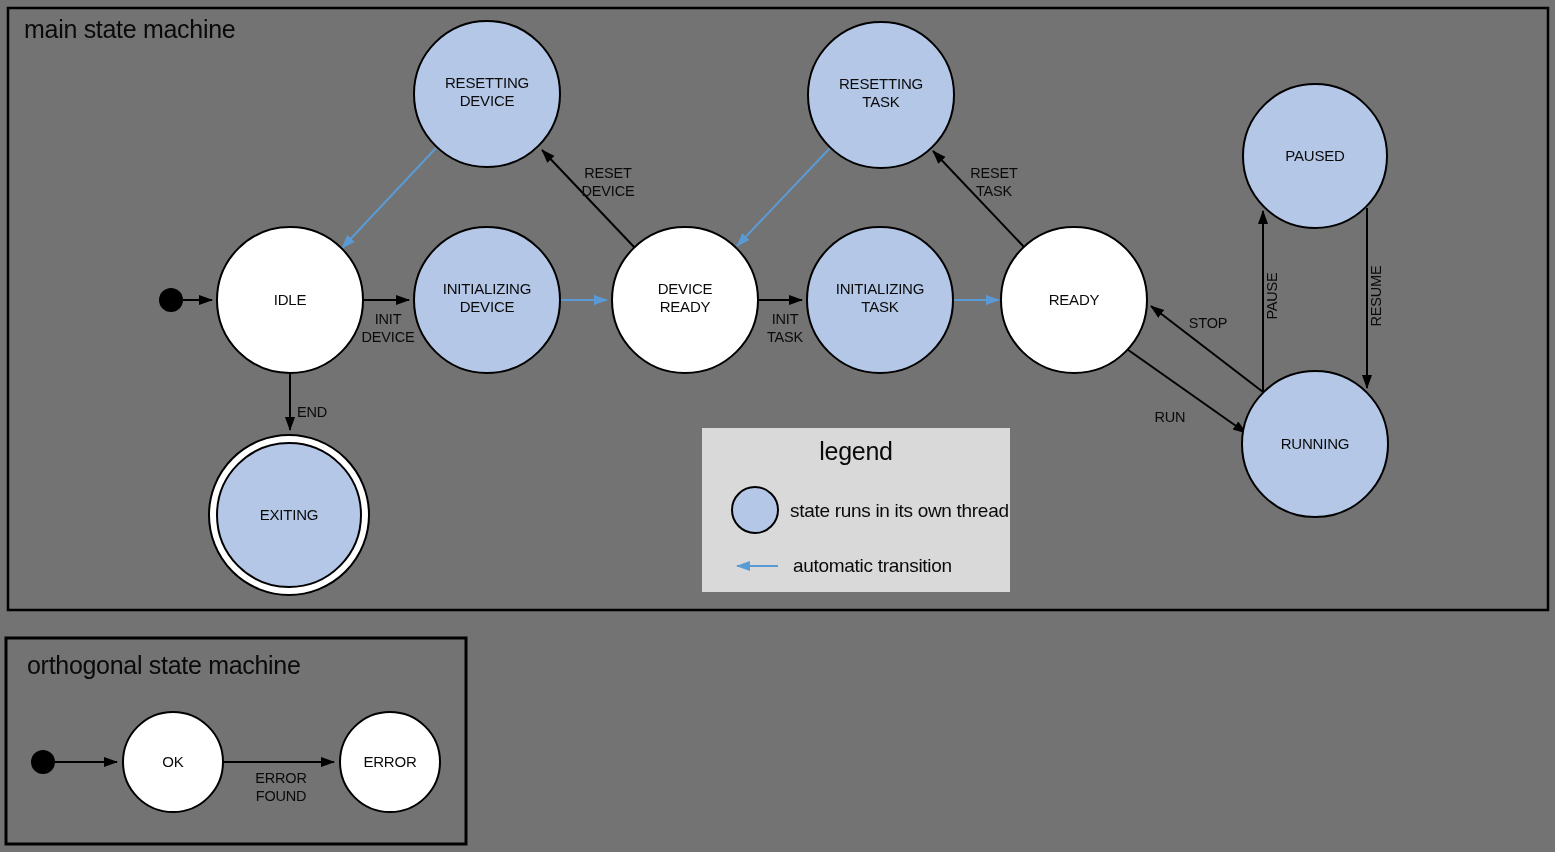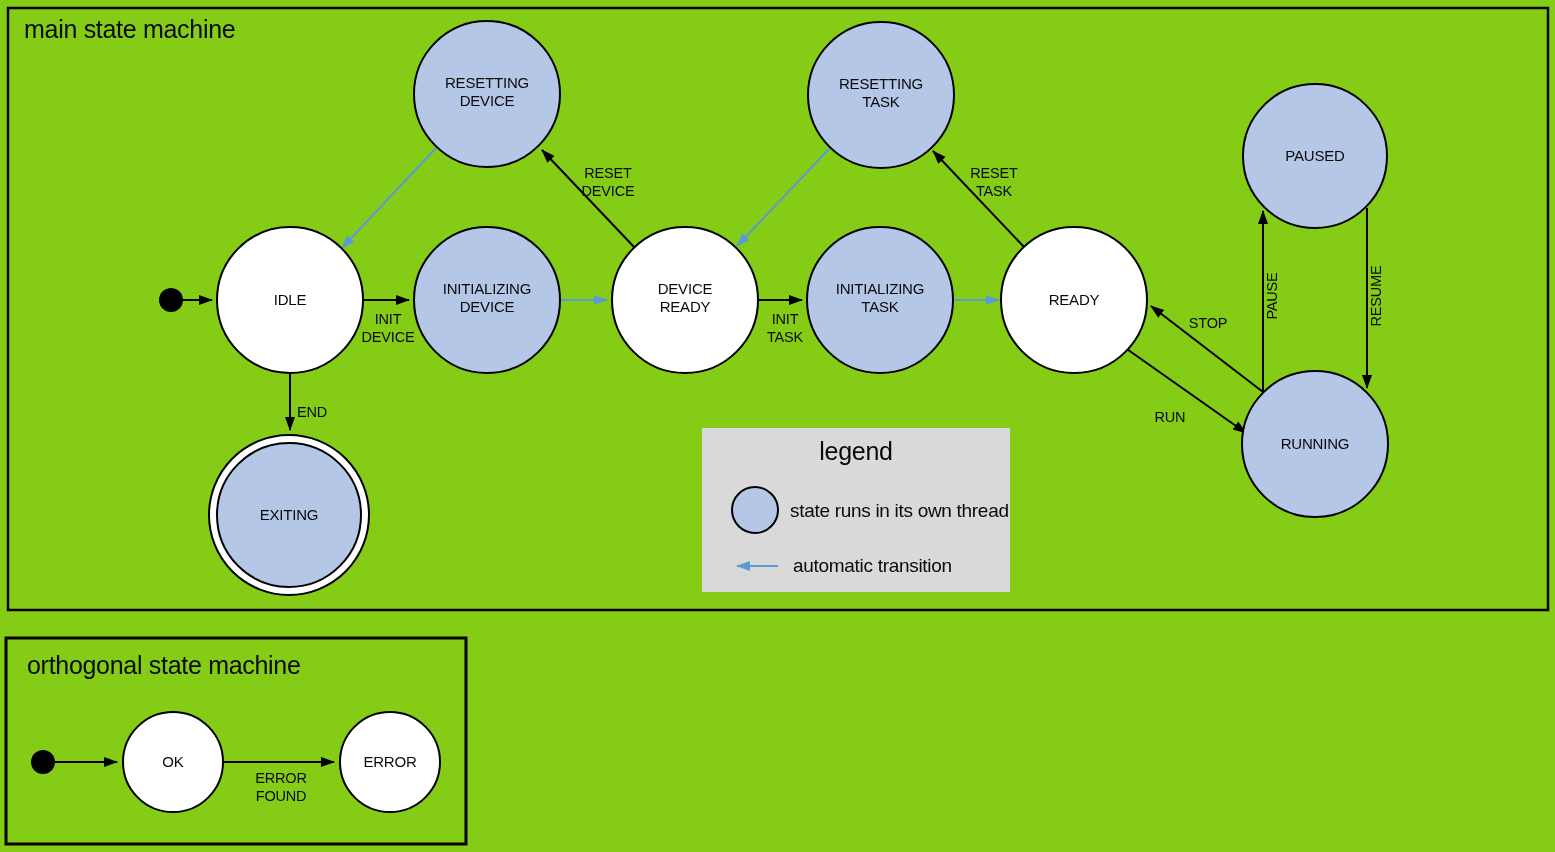--- a/index.html
+++ b/index.html
@@ -1,16 +1,16 @@
 <!DOCTYPE html>
 <html style="--state-fill: #b4c7e7; --auto-arrow: #5b9bd5; --legend-bg: #d9d9d9; --stroke: #000000;"><head>
 <meta charset="utf-8">
 <style>
   html,body{margin:0;padding:0;background:#fff;}
-  .stage{position:relative;width:1555px;height:852px;background:#84cc16;}
+  .stage{position:relative;width:1555px;height:852px;background:#737373;}
   svg text{font-family:"Liberation Sans","DejaVu Sans",sans-serif;fill:#0a0a0a;}
   .title-label{font-size:25px;letter-spacing:-0.3px;}
   .legend-title{font-size:25px;text-anchor:middle;letter-spacing:-0.3px;}
   .legend-text{font-size:19px;letter-spacing:-0.3px;}
   .state-label{font-size:15px;text-anchor:middle;letter-spacing:-0.2px;}
   .trans-label{font-size:14.5px;text-anchor:middle;letter-spacing:-0.2px;}
   .node{fill:#ffffff;stroke:var(--stroke,#000);stroke-width:2;}
   .node.threaded{fill:var(--state-fill,#b4c7e7);}
   .edge{stroke:var(--stroke,#000);stroke-width:2;fill:none;}
   .edge.auto{stroke:var(--auto-arrow,#5b9bd5);}

